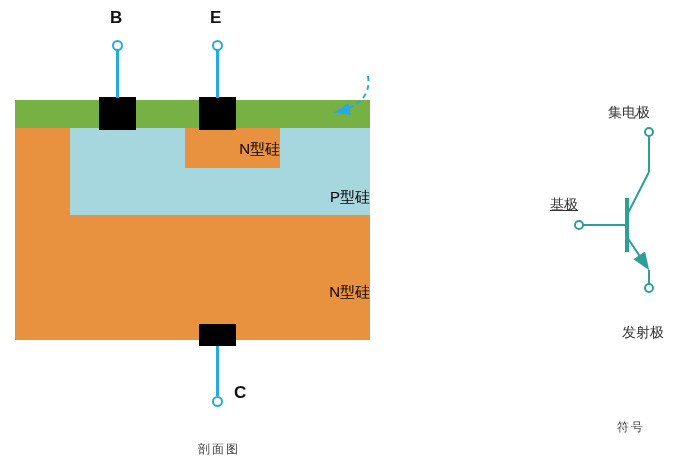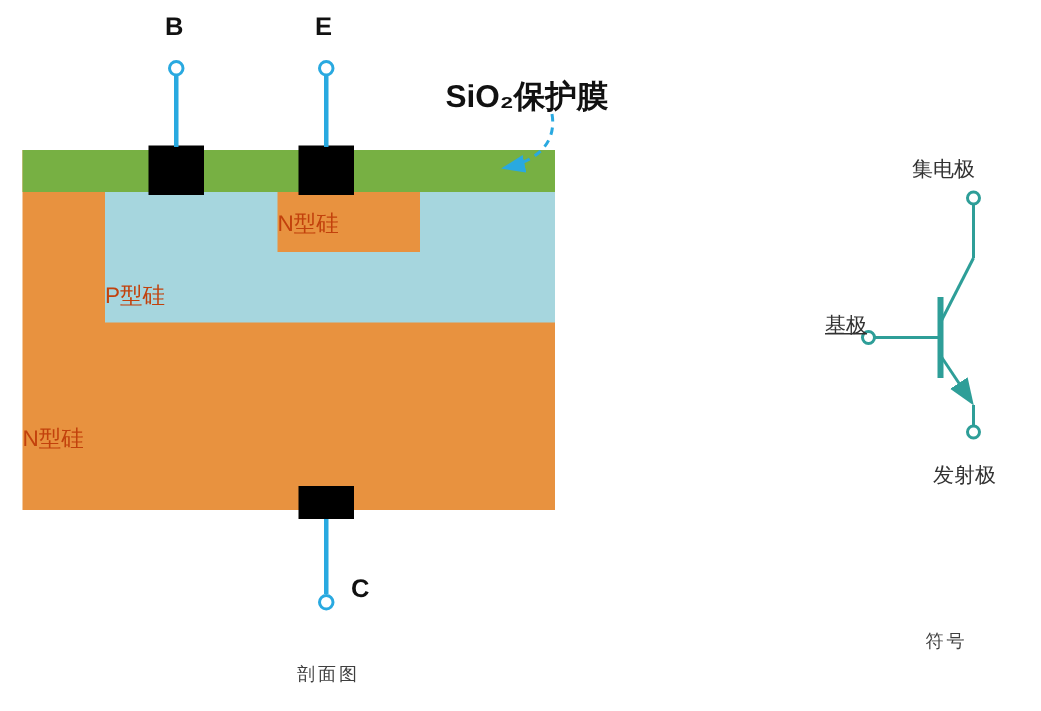--- a/index.html
+++ b/index.html
@@ -7,23 +7,23 @@
     position: relative;
     width: 694px;
     height: 474px;
     background: #ffffff;
     font-family: "Liberation Sans", "DejaVu Sans", sans-serif;
     overflow: hidden;
   }
   .abs { position: absolute; }
   .region-label {
     position: absolute;
-    color: #c2410c;
+    color: #000000;
     font-size: 15px;
-    text-align: left;
+    text-align: right;
   }
   .terminal-label {
     position: absolute;
     font-weight: bold;
     font-size: 17px;
     color: #111111;
   }
   .wire { position: absolute; width: 3px; background: #29A9E0; }
   .node {
     position: absolute;
@@ -76,21 +76,20 @@
   <div class="node" style="left:212px; top:396px;"></div>
 
   <div class="terminal-label" style="left:110px; top:8px;">B</div>
   <div class="terminal-label" style="left:210px; top:8px;">E</div>
   <div class="terminal-label" style="left:234px; top:383px;">C</div>
 
   <div class="region-label" style="left:185px; top:140px; width:95px;">N型硅</div>
   <div class="region-label" style="left:70px; top:188px; width:300px;">P型硅</div>
   <div class="region-label" style="left:15px; top:283px; width:355px;">N型硅</div>
 
-  <div class="sio2-label" style="left:297px; top:50px;">SiO₂保护膜</div>
 
   <svg class="abs" style="left:322px; top:74px;" width="66" height="50" viewBox="0 0 66 50">
     <defs>
       <marker id="arrBlue" markerWidth="9" markerHeight="8" refX="7" refY="3" orient="auto">
         <path d="M0,0 L8,3 L0,6 z" fill="#29A9E0"></path>
       </marker>
     </defs>
     <path d="M46,2 C49,20 38,33 14,38" fill="none" stroke="#29A9E0" stroke-width="2" stroke-dasharray="5,4" marker-end="url(#arrBlue)"></path>
   </svg>
 
@@ -110,19 +109,19 @@
 
     <line x1="82" y1="119" x2="102" y2="149" stroke="#2E9E98" stroke-width="2" marker-end="url(#arrTeal)"></line>
     <line x1="104" y1="152" x2="104" y2="166" stroke="#2E9E98" stroke-width="2"></line>
 
     <circle cx="104" cy="14" r="4" fill="#ffffff" stroke="#2E9E98" stroke-width="2"></circle>
     <circle cx="34" cy="107" r="4" fill="#ffffff" stroke="#2E9E98" stroke-width="2"></circle>
     <circle cx="104" cy="170" r="4" fill="#ffffff" stroke="#2E9E98" stroke-width="2"></circle>
   </svg>
 
   <div class="symbol-label" style="left:608px; top:104px;">集电极</div>
-  <div class="symbol-label" style="left:550px; top:208px;text-decoration:underline;">基极</div>
-  <div class="symbol-label" style="left:622px; top:308px;font-family:Liberation Serif, serif;">发射极</div>
+  <div class="symbol-label" style="left:550px; top:196px;text-decoration:underline;">基极</div>
+  <div class="symbol-label" style="left:622px; top:324px;font-family:Liberation Serif, serif;">发射极</div>
 
   <div class="caption" style="left:198px; top:441px;">剖面图</div>
   <div class="caption" style="left:617px; top:419px;">符号</div>
 
 </div>
 
 </body></html>

